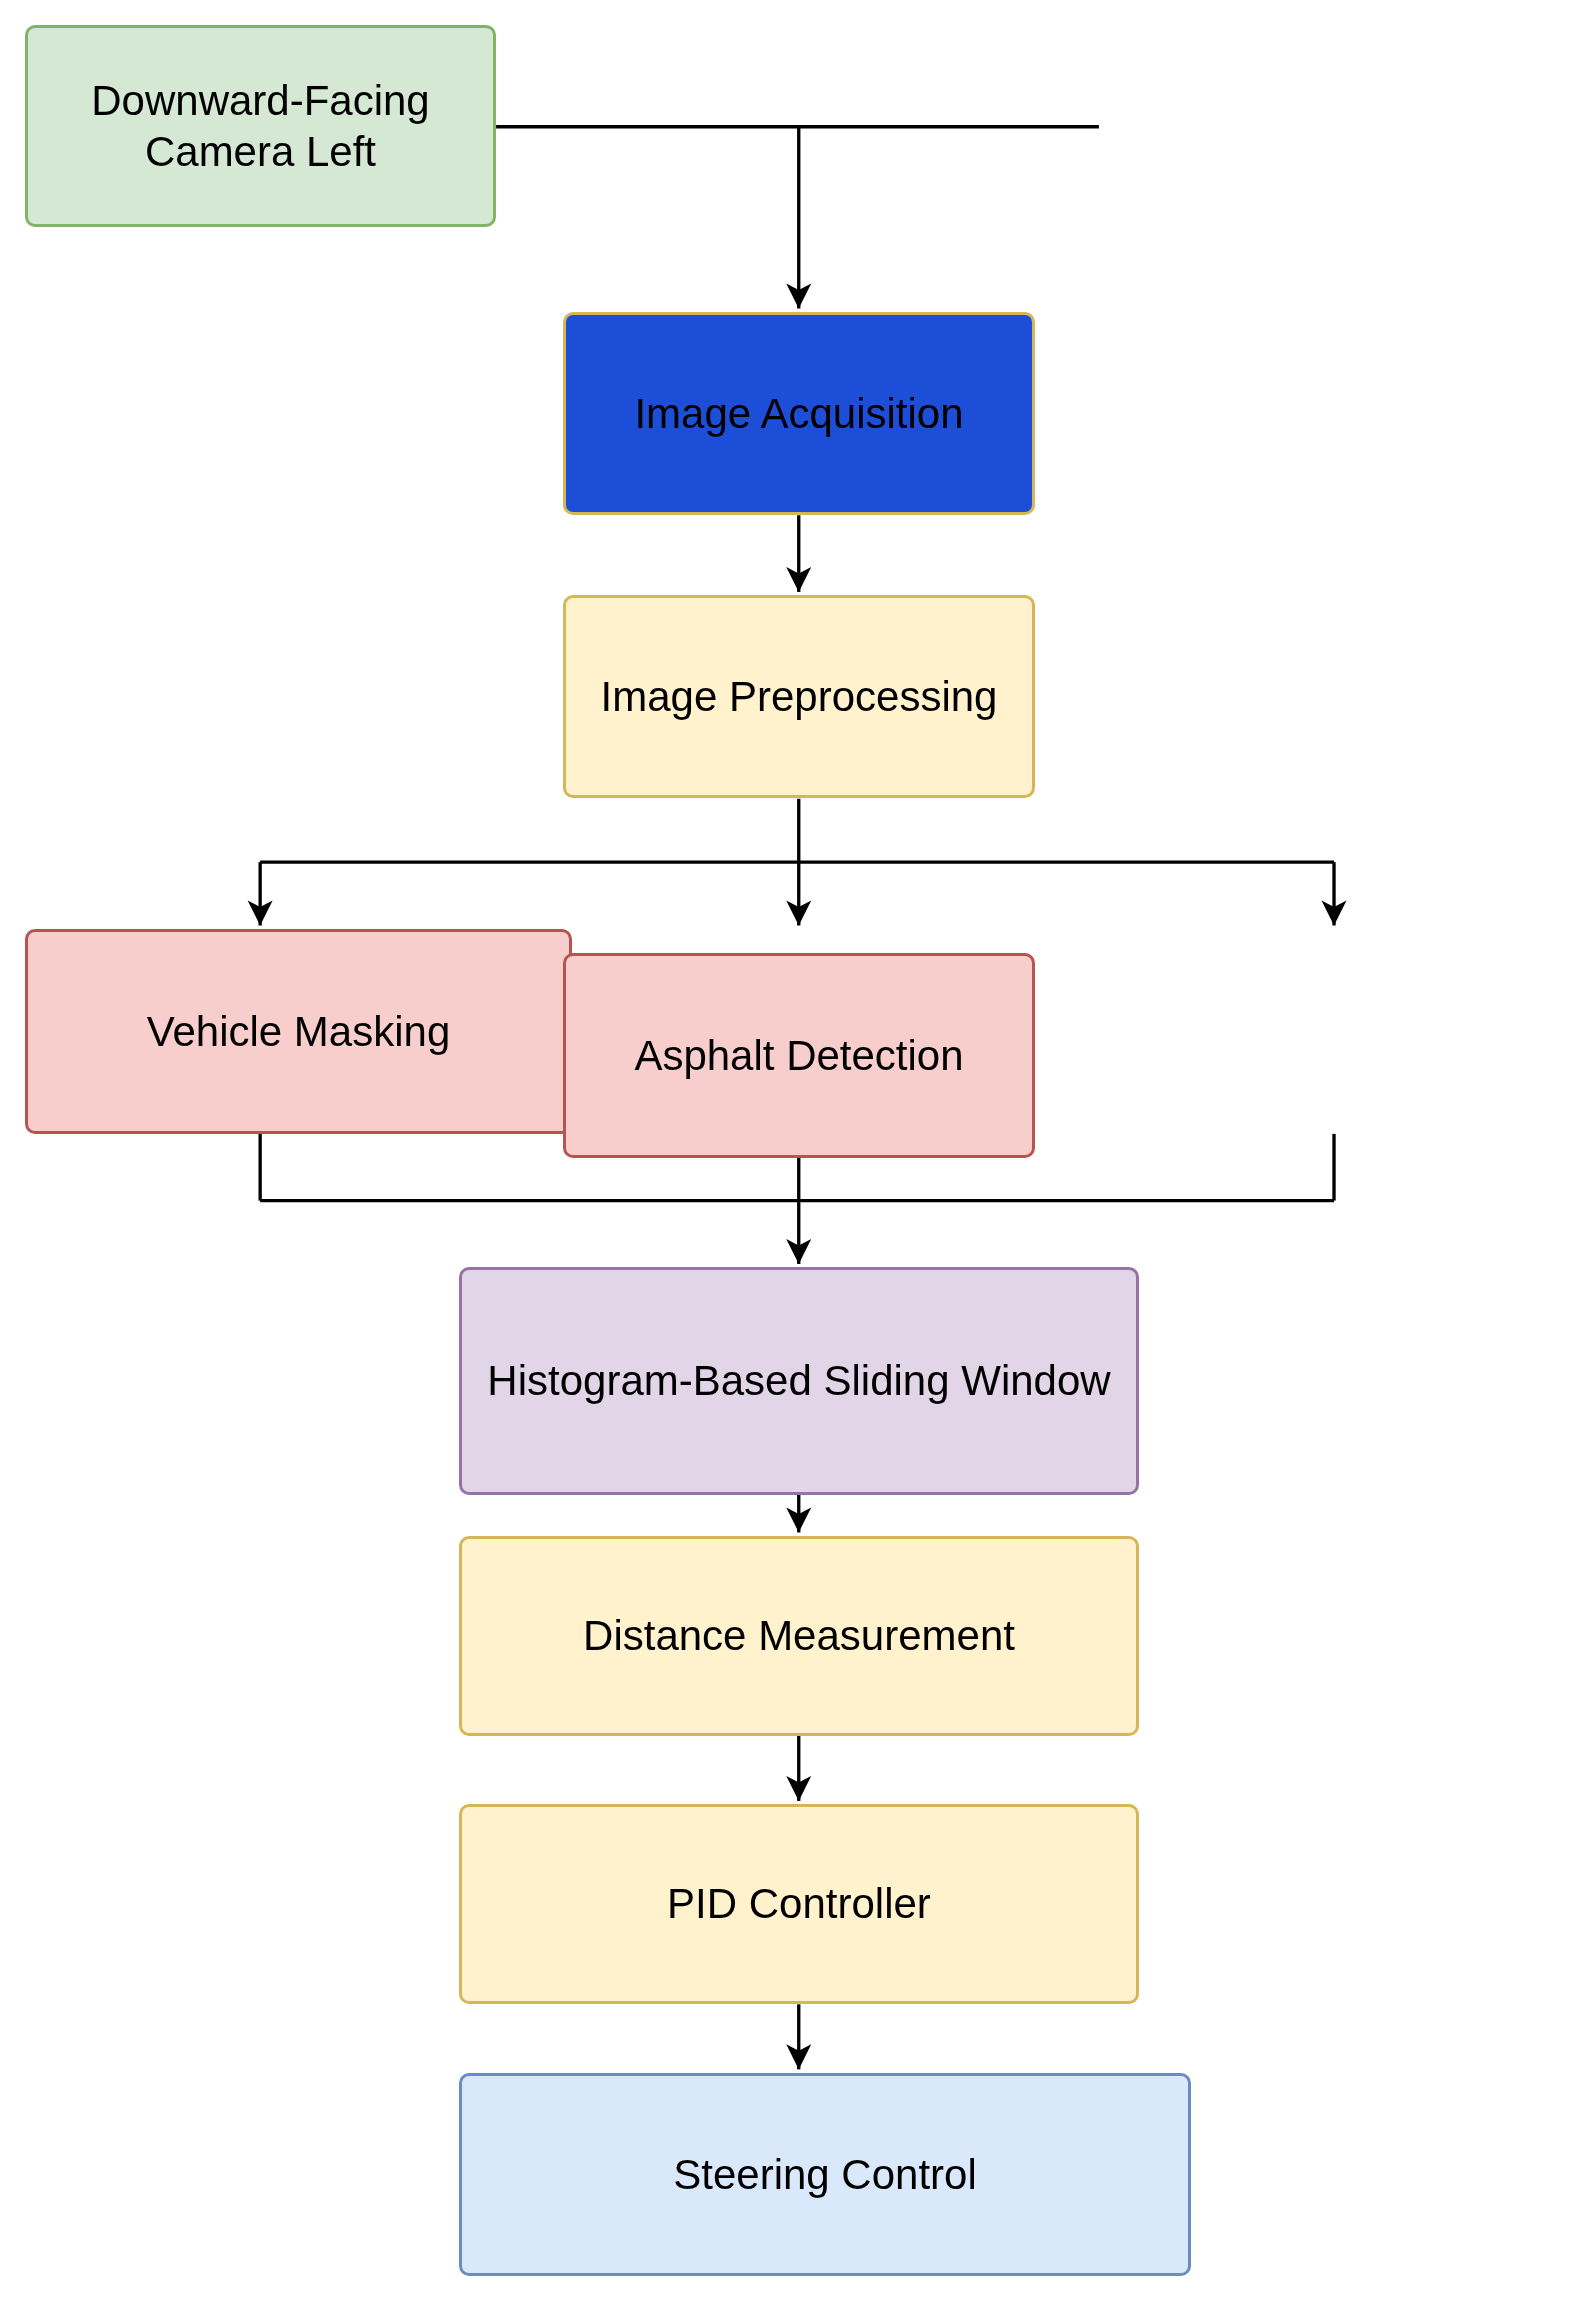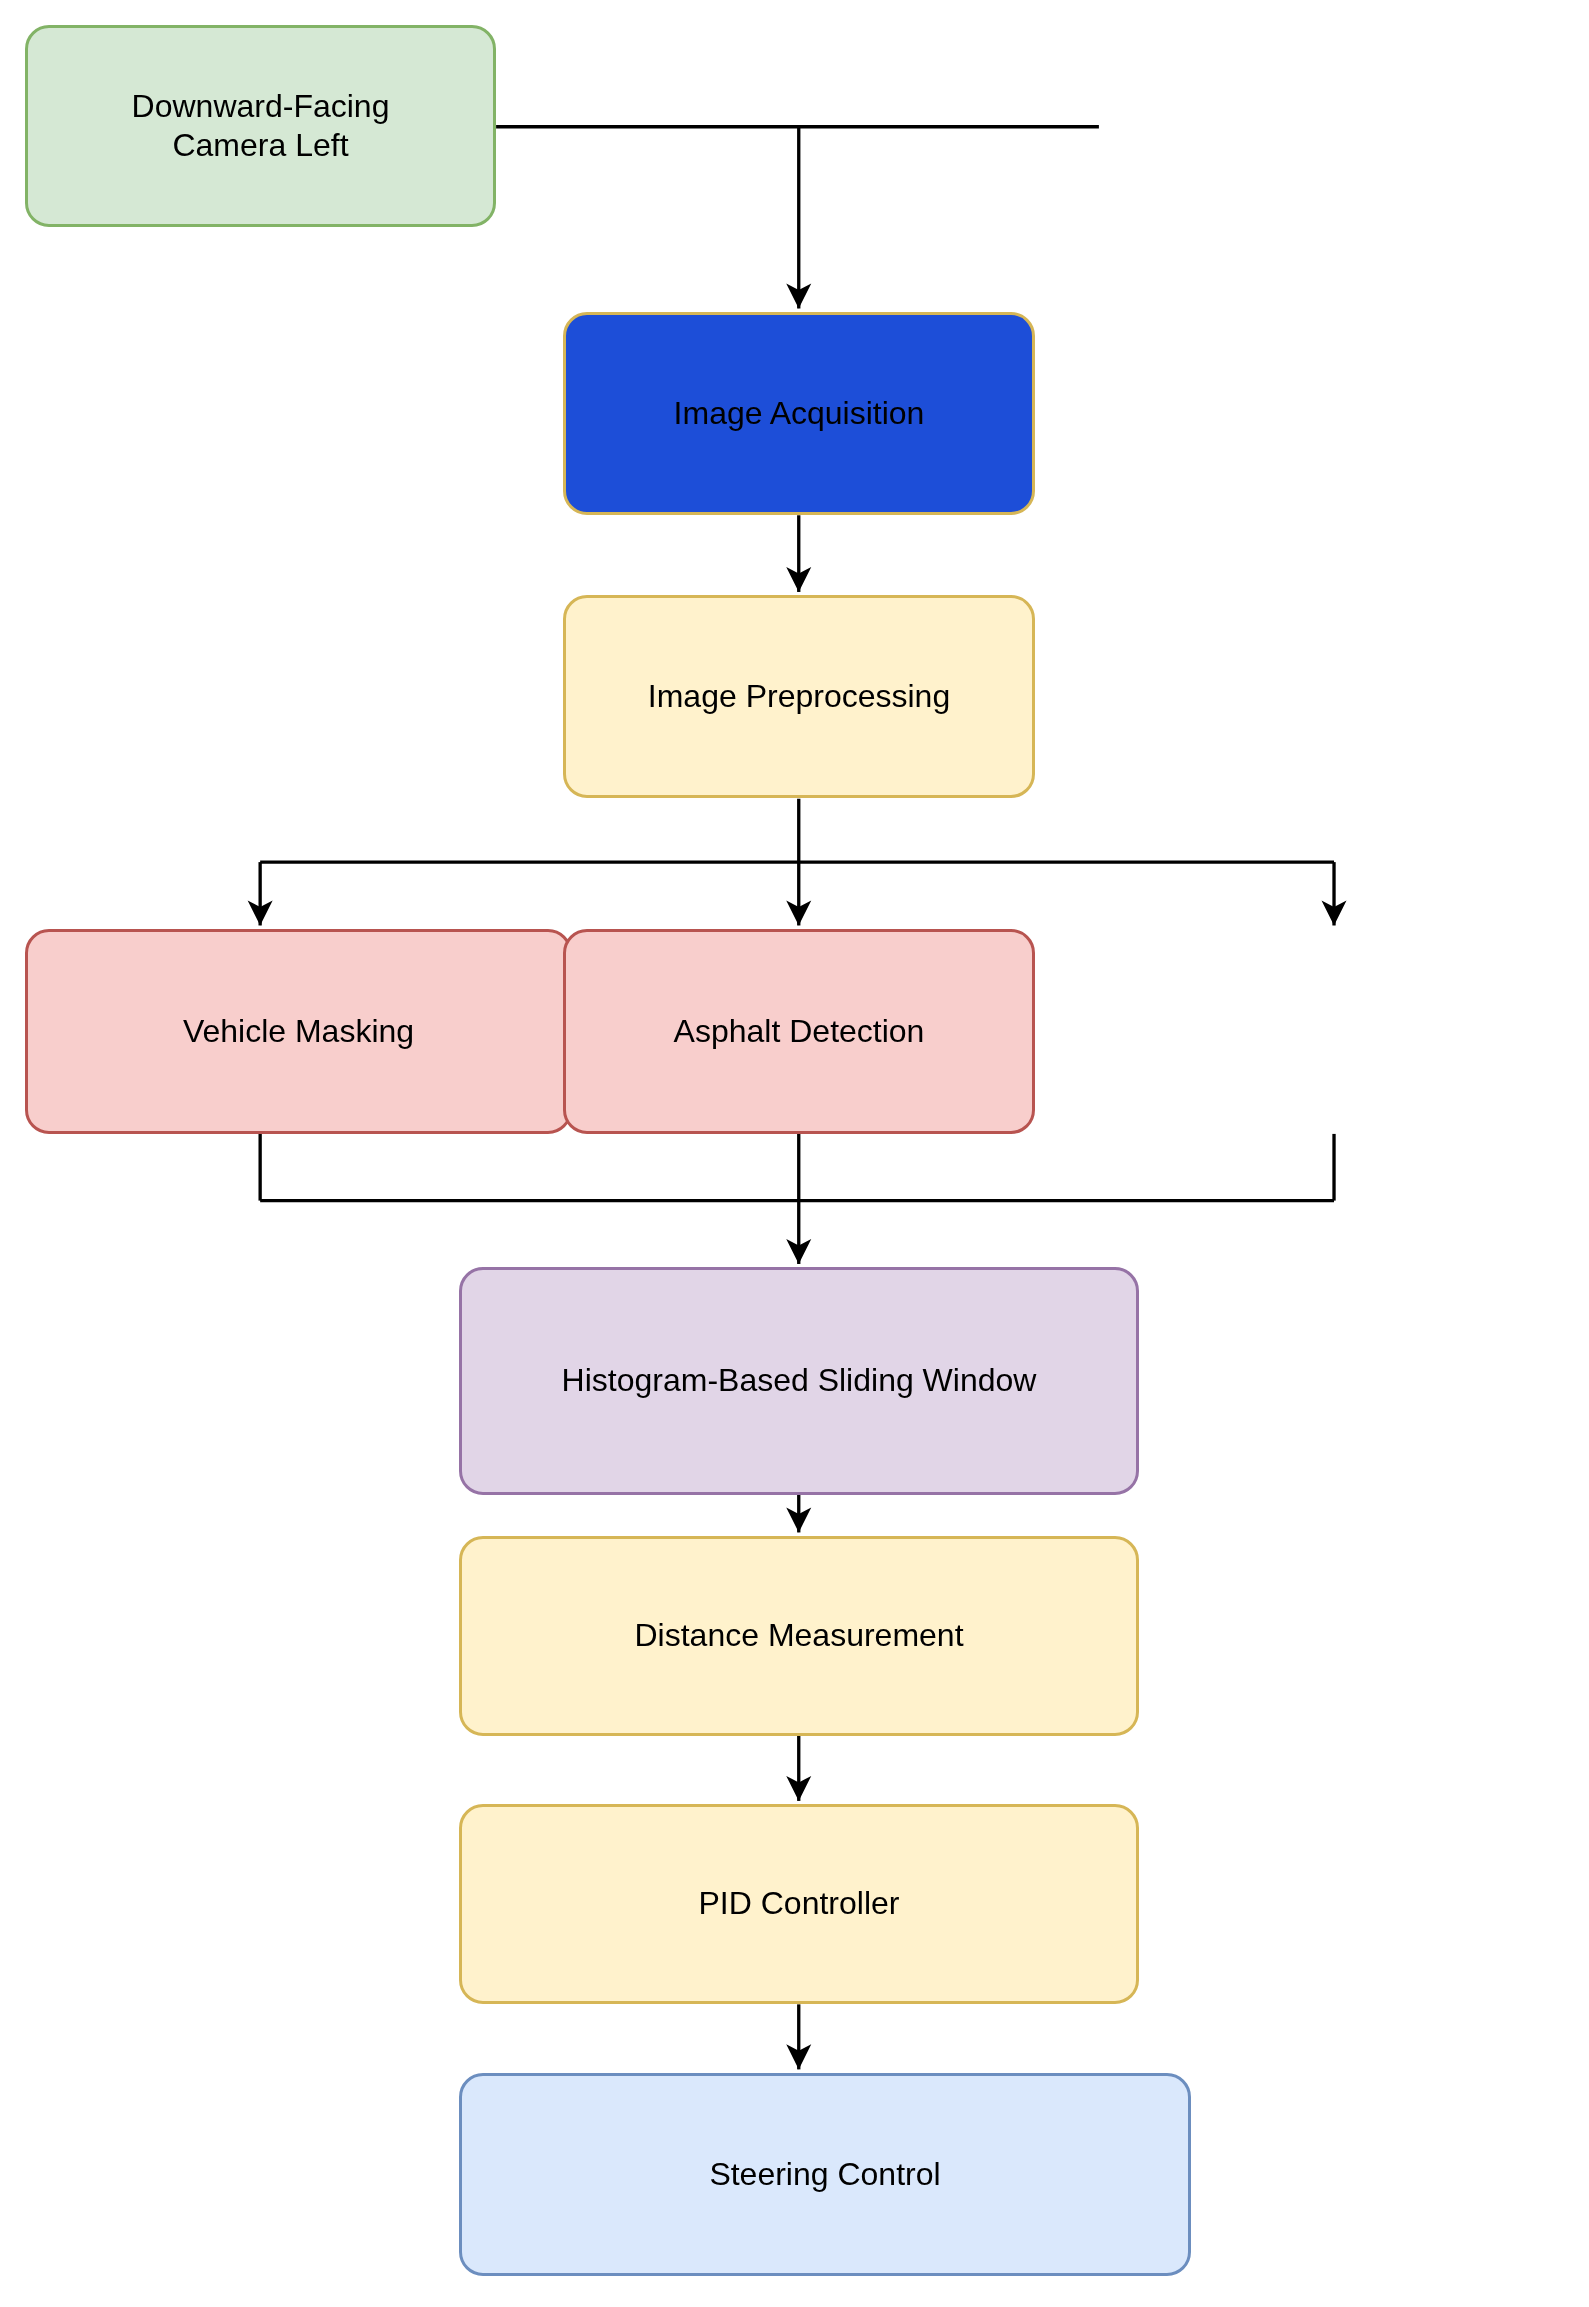--- a/index.html
+++ b/index.html
@@ -20,41 +20,41 @@
     left: 0;
     top: 0;
     width: 1590px;
     height: 2307px;
     display: block;
   }
   .node {
     position: absolute;
     box-sizing: border-box;
     border: 3.3px solid #000;
-    border-radius: 24px;
+    border-radius: 10px;
     background: #fff;
     display: flex;
     align-items: center;
     justify-content: center;
     text-align: center;
     color: #000000;
-    font-size: 32px;
+    font-size: 42px;
     line-height: 1.22;
     padding: 0 16.7px;
   }
   .node .lbl { display: inline-block; }
   .node .lbl.narrow { max-width: 367px; }
 
   
   #n-camera-left               { left: 25px;   top: 25px;   width: 471px; height: 202px; }
   #n-camera-right              { left: 1099px; top: 25px;   width: 471px; height: 202px; }
   #n-image-acquisition         { left: 563px;  top: 312px;  width: 472px; height: 203px; }
   #n-image-preprocessing       { left: 563px;  top: 595px;  width: 472px; height: 203px; }
   #n-vehicle-masking           { left: 25px;   top: 929px; width: 547px; height: 205px; }
-  #n-asphalt-detection         { left: 563px;  top: 929px; width: 472px; height: 205px; text-align: center; }
+  #n-asphalt-detection         { left: 563px;  top: 953px; width: 472px; height: 205px; text-align: center; }
   #n-lane-marking-thresholding { left: 1099px; top: 929px; width: 471px; height: 205px; }
   #n-histogram-based-sliding-window { left: 459px; top: 1267px; width: 680px; height: 228px; }
   #n-distance-measurement      { left: 459px;  top: 1536px; width: 680px; height: 200px; }
   #n-pid-controller            { left: 459px;  top: 1804px; width: 680px; height: 200px; }
   #n-steering-control          { left: 459px;  top: 2073px; width: 732px; height: 203px; }
 
   .edge { stroke: #000000; stroke-width: 4; fill: none; }
 </style>
 </head>
 <body>

